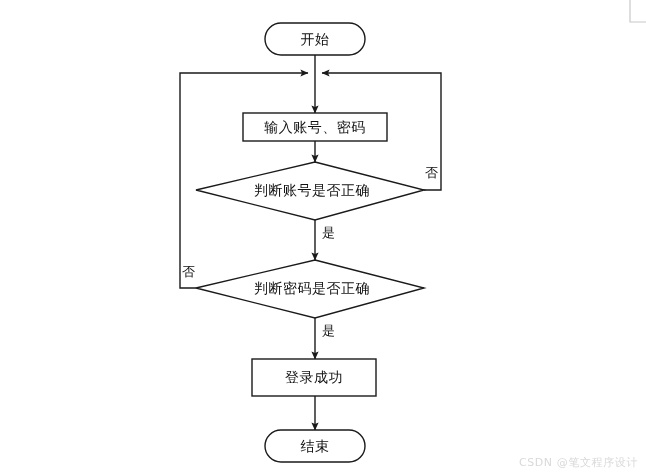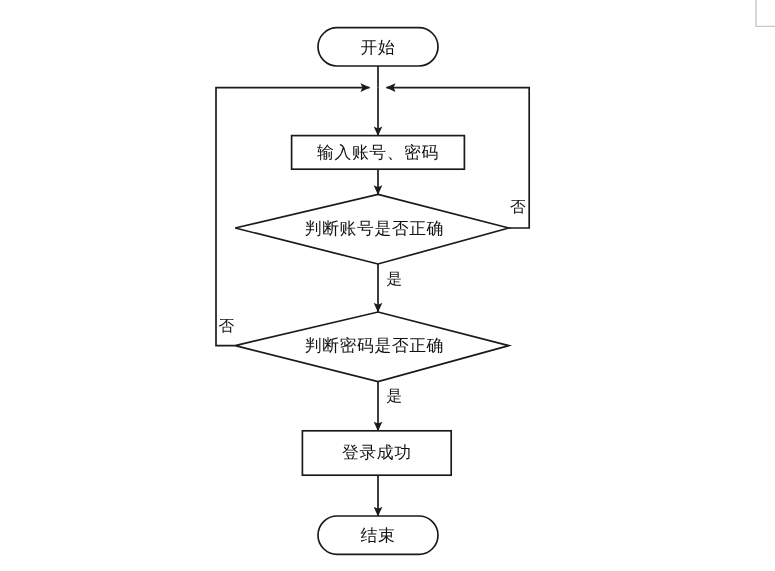--- a/index.html
+++ b/index.html
@@ -114,14 +114,15 @@
     <text class="edge-label" x="425" y="173">否</text>
 
     <text class="edge-label" x="322" y="233">是</text>
 
     <text class="edge-label" x="182" y="272">否</text>
 
     <text class="edge-label" x="322" y="331">是</text>
 
   </svg>
 
+  <div class="watermark">CSDN @笔文程序设计</div>
 
 </div>
 
 </body></html>

